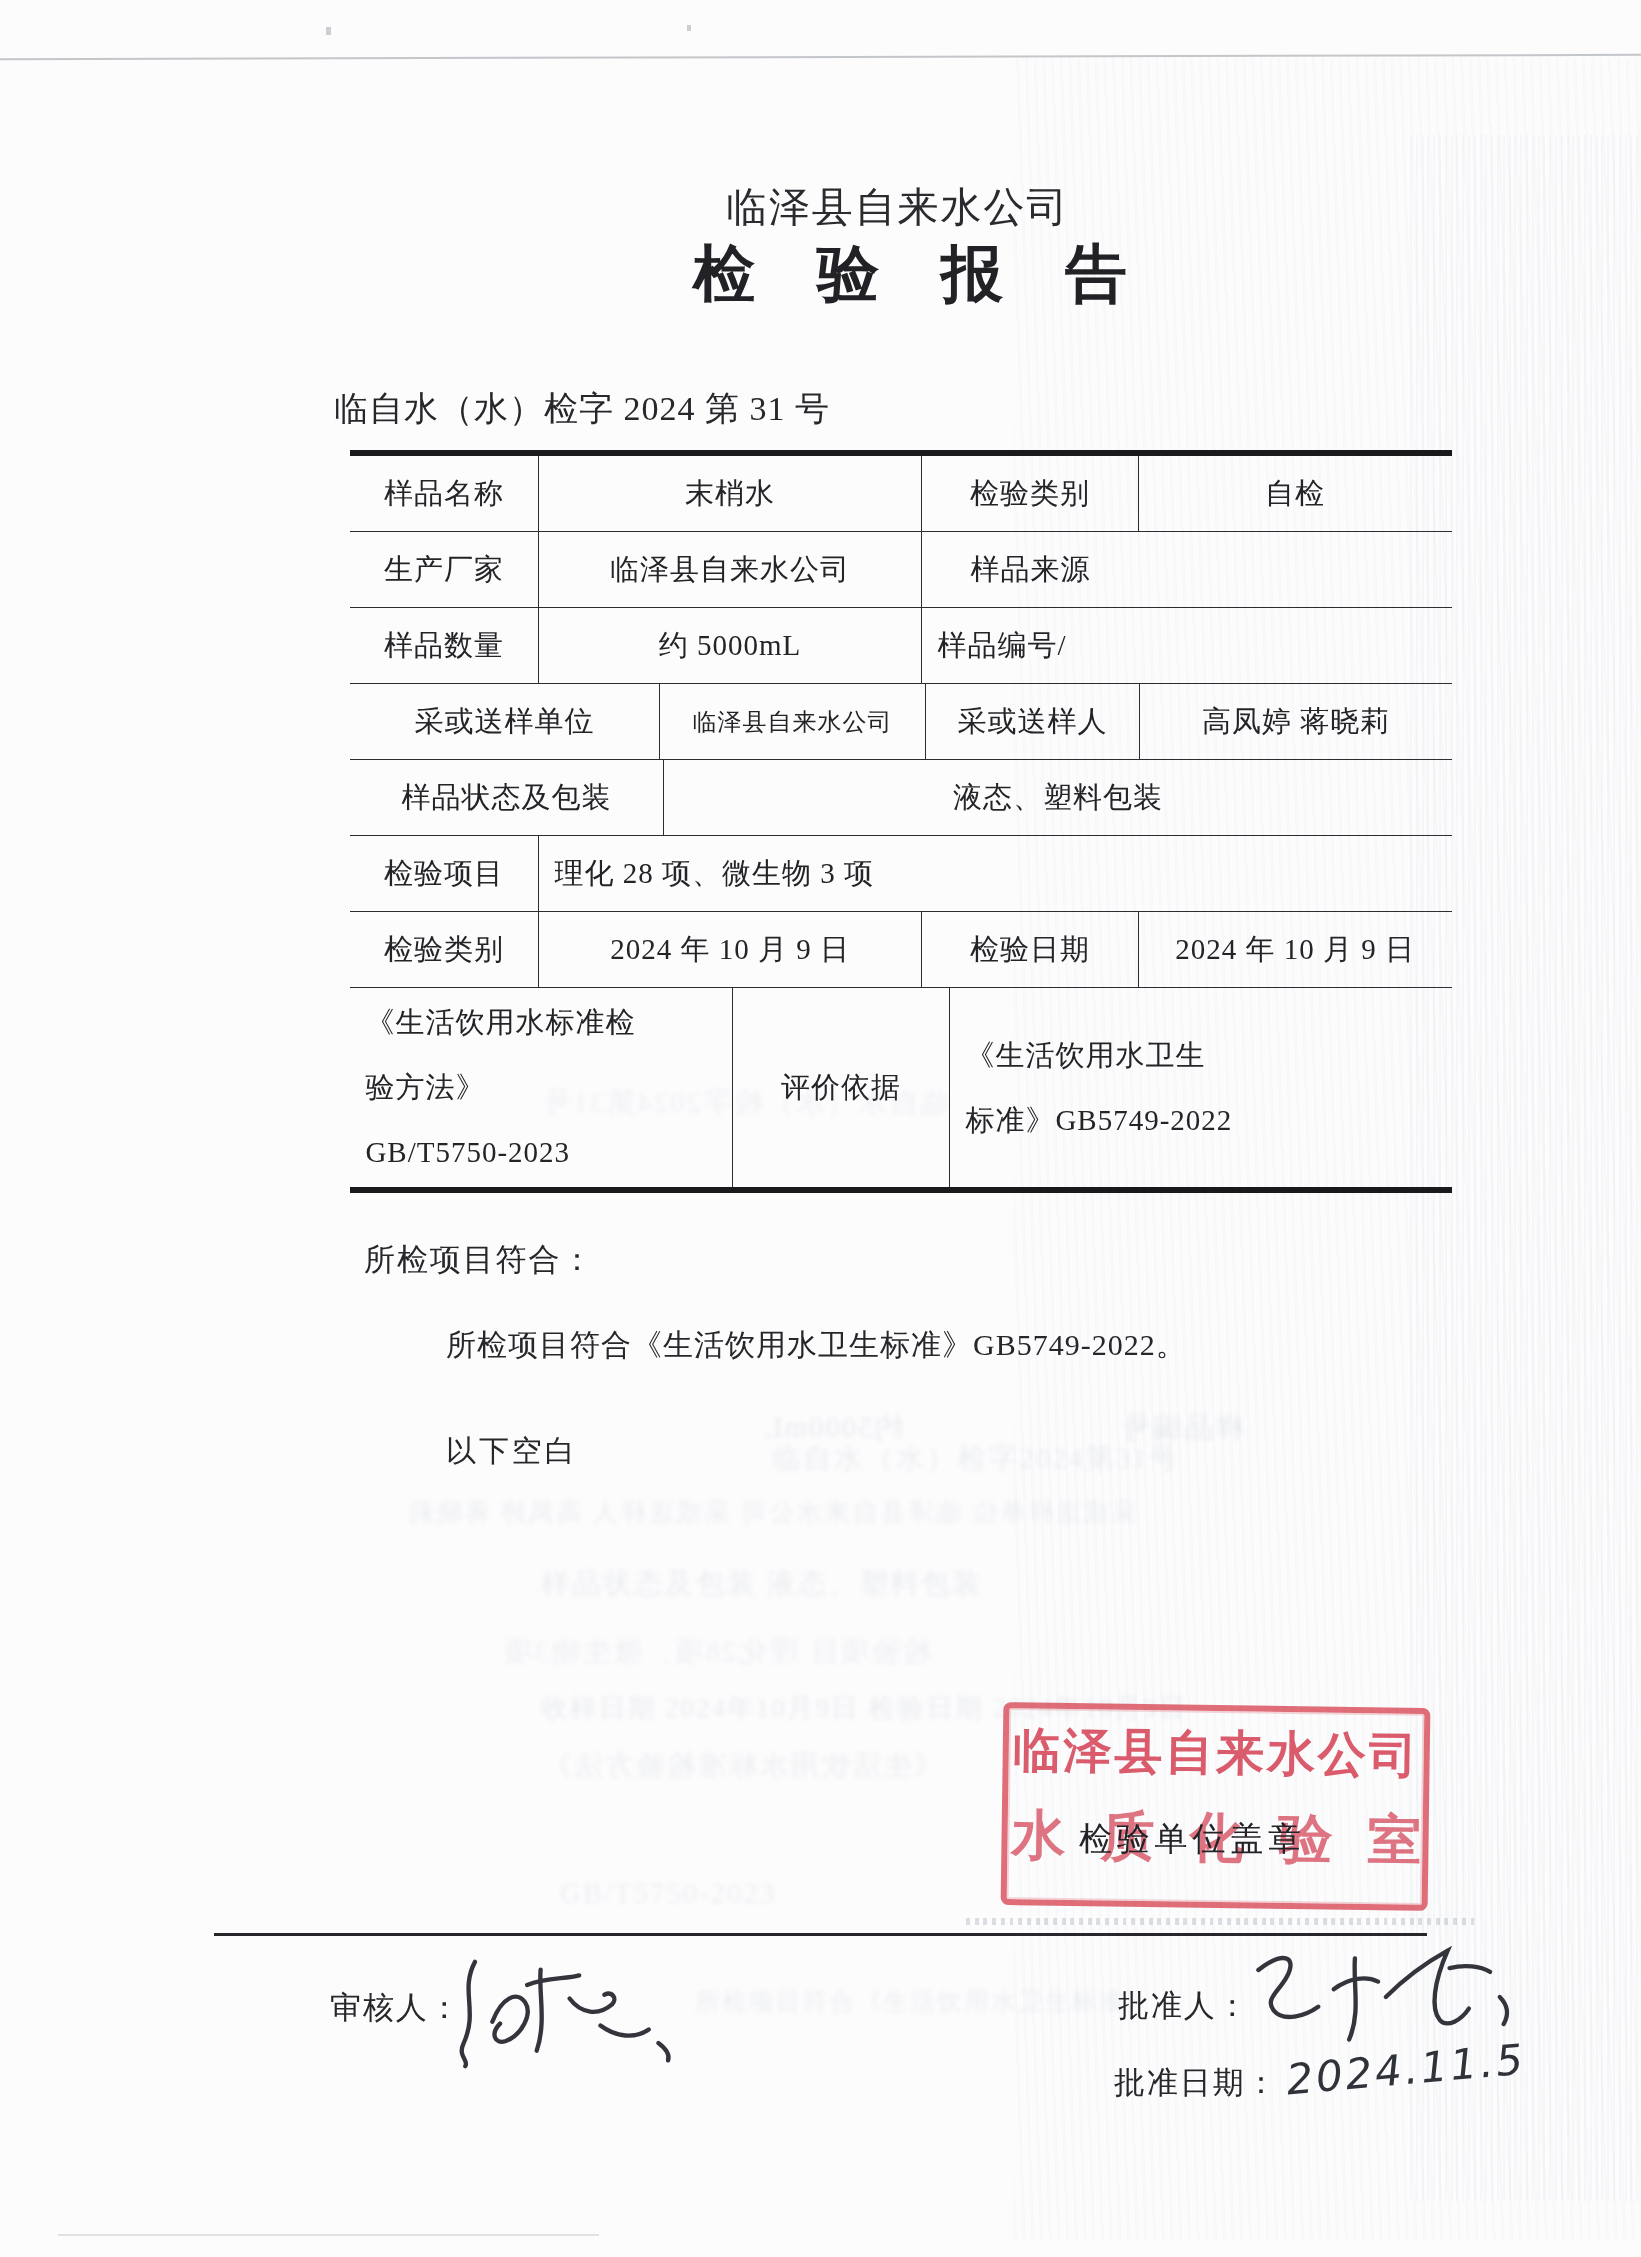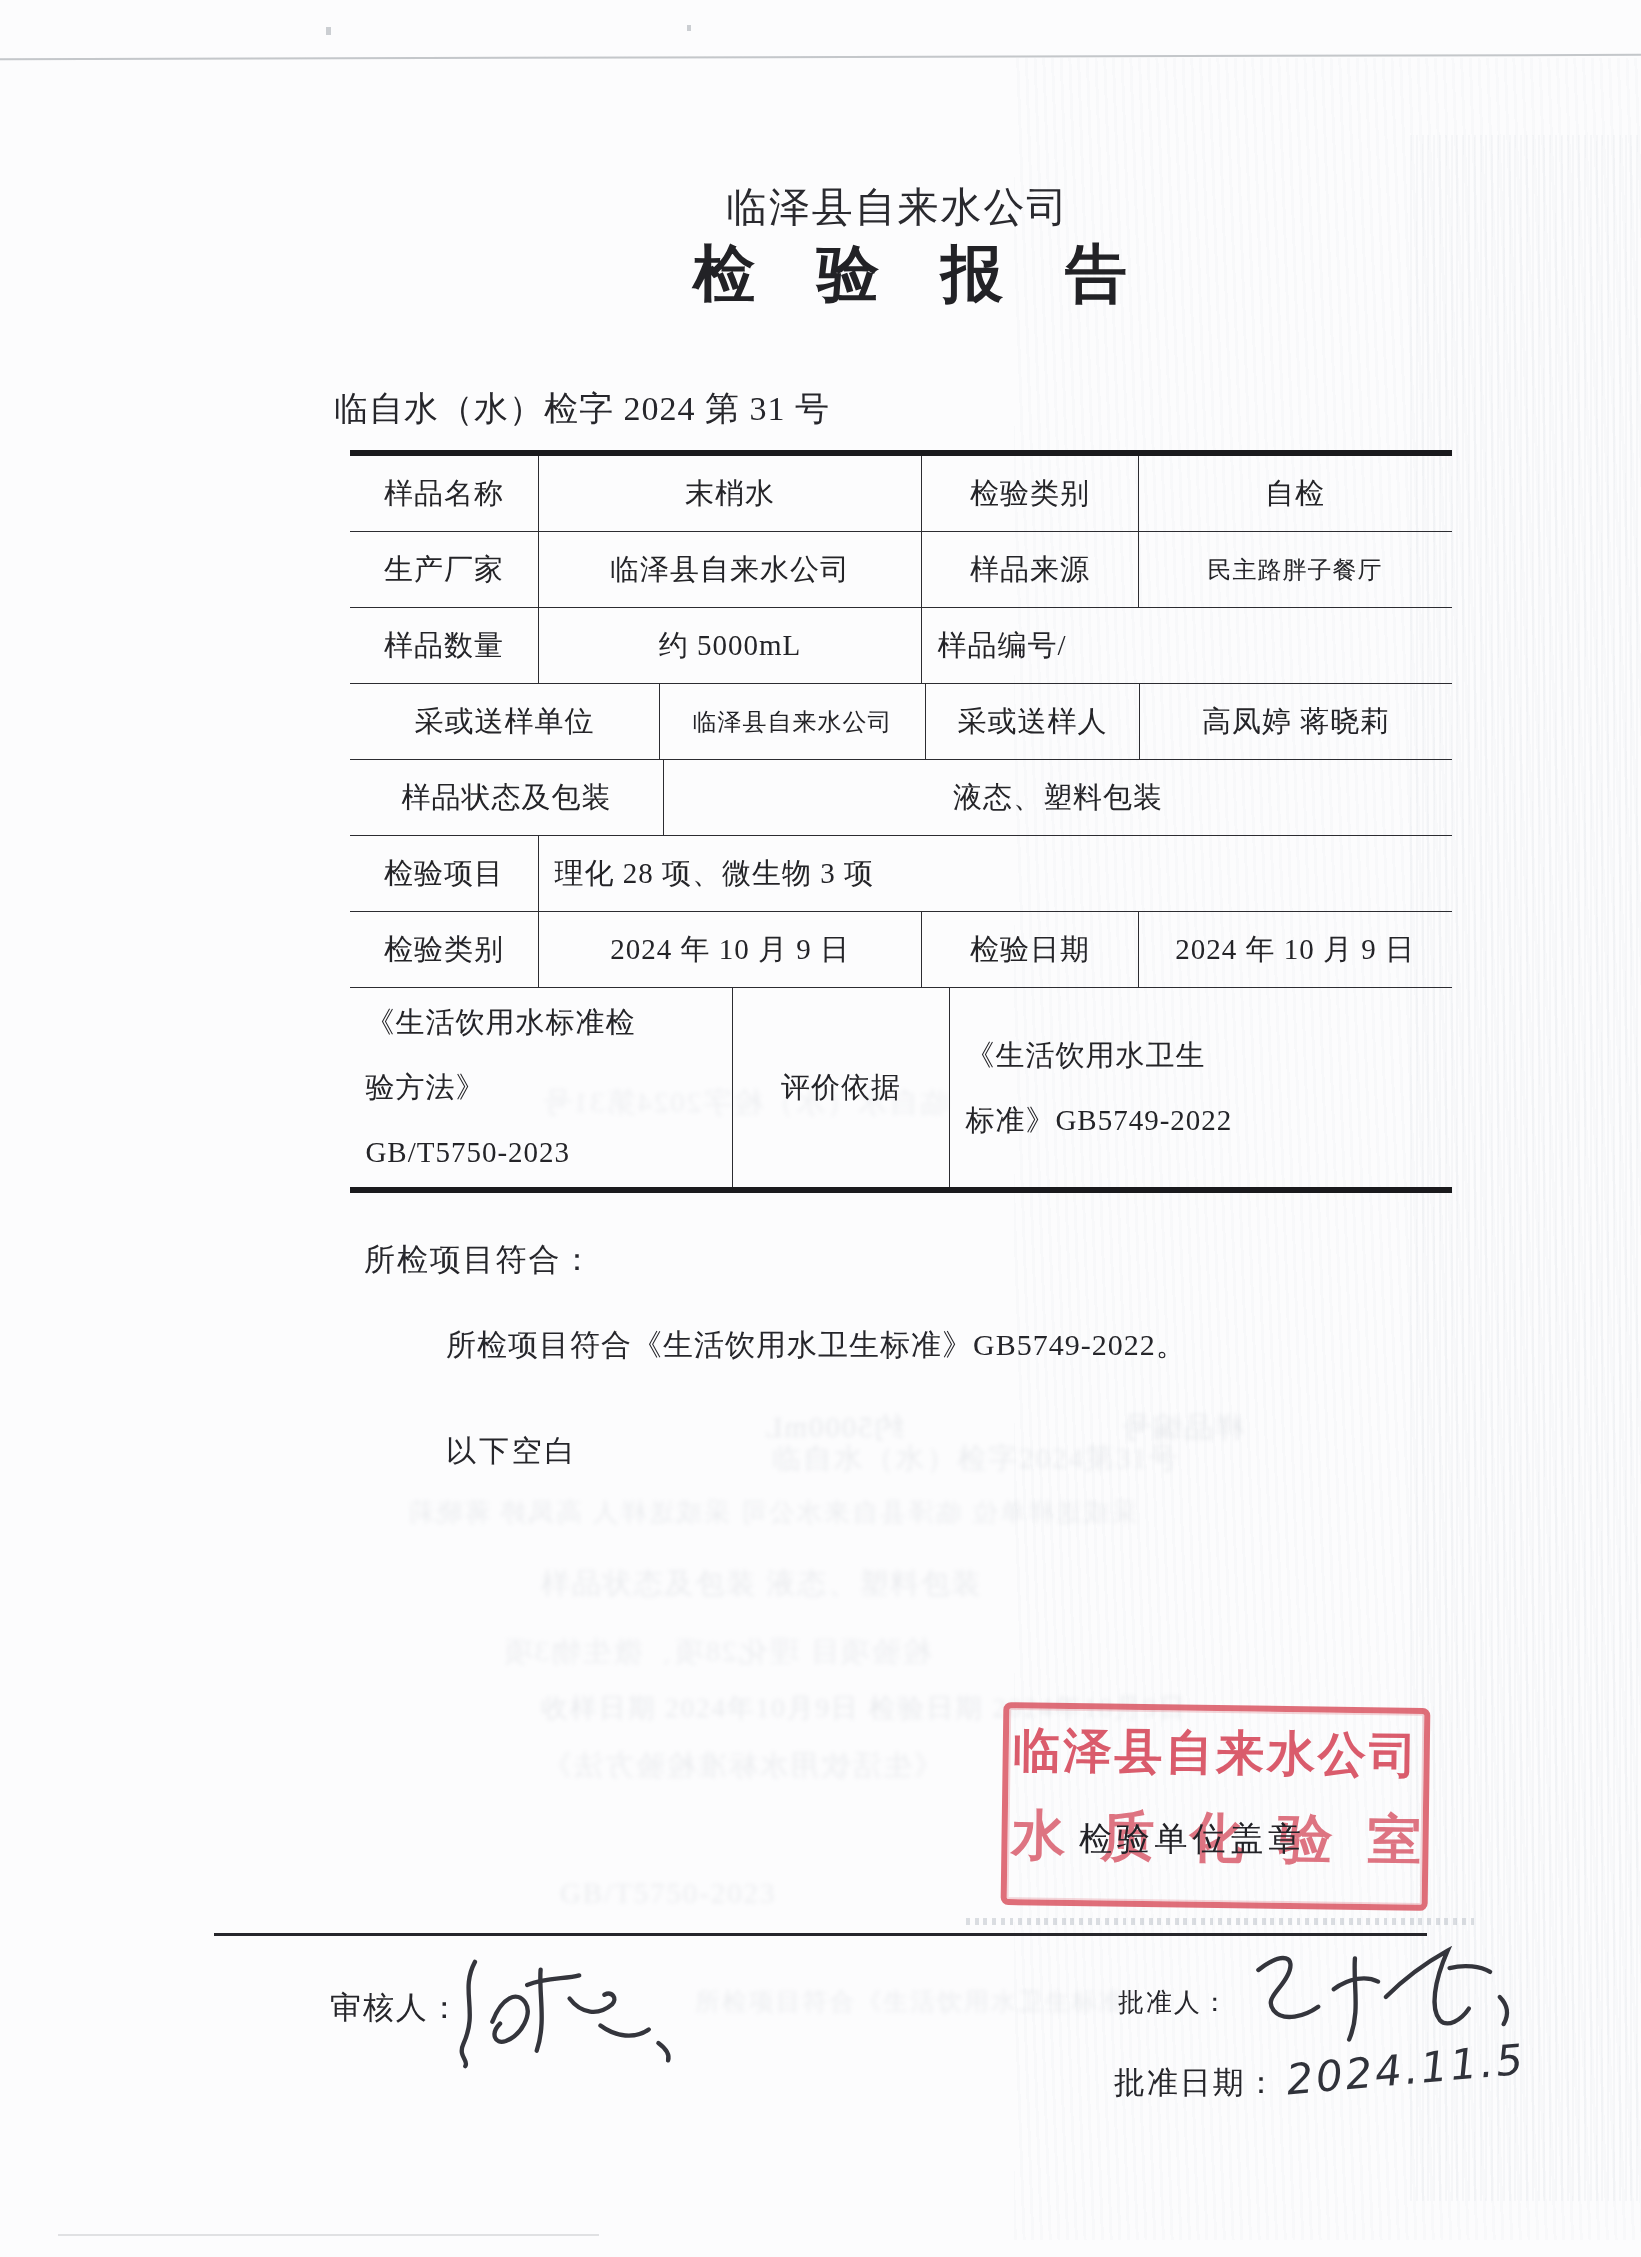--- a/index.html
+++ b/index.html
@@ -59,21 +59,21 @@
     box-shadow:inset 0 0 0 1.9px rgba(216,78,92,.22);}
   .stamp-line1{position:absolute; left:0; top:9.7px; width:100%; text-align:center;
     font-size:48px; font-weight:bold; color:rgba(211,64,82,.85); letter-spacing:2.9px; white-space:nowrap;}
   .stamp-line2{position:absolute; left:3.9px; top:91px; width:100%; text-align:center;
     font-size:54px; font-weight:bold; color:rgba(211,64,82,.72); letter-spacing:35px; white-space:nowrap;}
   .stamp-caption{position:absolute; left:1079px; top:1817px; font-size:33px; color:#222227;
     letter-spacing:4.8px; z-index:3; white-space:nowrap;}
   
   .sep-line{position:absolute; left:214px; top:1933px; width:1213px; height:2.9px; background:#26262b;}
   .reviewer-label{position:absolute; left:330px; top:1987px; font-size:31px; letter-spacing:1.9px;}
-  .approver-label{position:absolute; left:1118px; top:1985px; font-size:26px; letter-spacing:1.9px;text-align:right;}
+  .approver-label{position:absolute; left:1118px; top:1985px; font-size:31px; letter-spacing:1.9px;text-align:right;}
   .date-label{position:absolute; left:1114px; top:2062px; font-size:31px; letter-spacing:1.9px;}
   .date-value{position:absolute; left:1286px; top:2045px; font-size:42px; letter-spacing:2.9px;
     font-family:"DejaVu Sans",sans-serif; font-style:italic; color:#30323a; transform:rotate(-5deg);}
   .sig{position:absolute;}
   .sig path{stroke:#34353c; stroke-width:4.5; fill:none; stroke-linecap:round;}
 </style>
 </head>
 <body>
 
 <div class="page">
@@ -92,21 +92,20 @@
     <div class="tr">
       <div class="td wA">样品名称</div>
       <div class="td wB">末梢水</div>
       <div class="td wC">检验类别</div>
       <div class="td wD">自检</div>
     </div>
     <div class="tr">
       <div class="td wA">生产厂家</div>
       <div class="td wB">临泽县自来水公司</div>
       <div class="td wC">样品来源</div>
-      <div class="td wD small">民主路胖子餐厅</div>
     </div>
     <div class="tr">
       <div class="td wA">样品数量</div>
       <div class="td wB">约 5000mL</div>
       <div class="td w3m left">样品编号/</div>
     </div>
     <div class="tr">
       <div class="td r4a">采或送样单位</div>
       <div class="td r4b small">临泽县自来水公司</div>
       <div class="td r4c">采或送样人</div>

